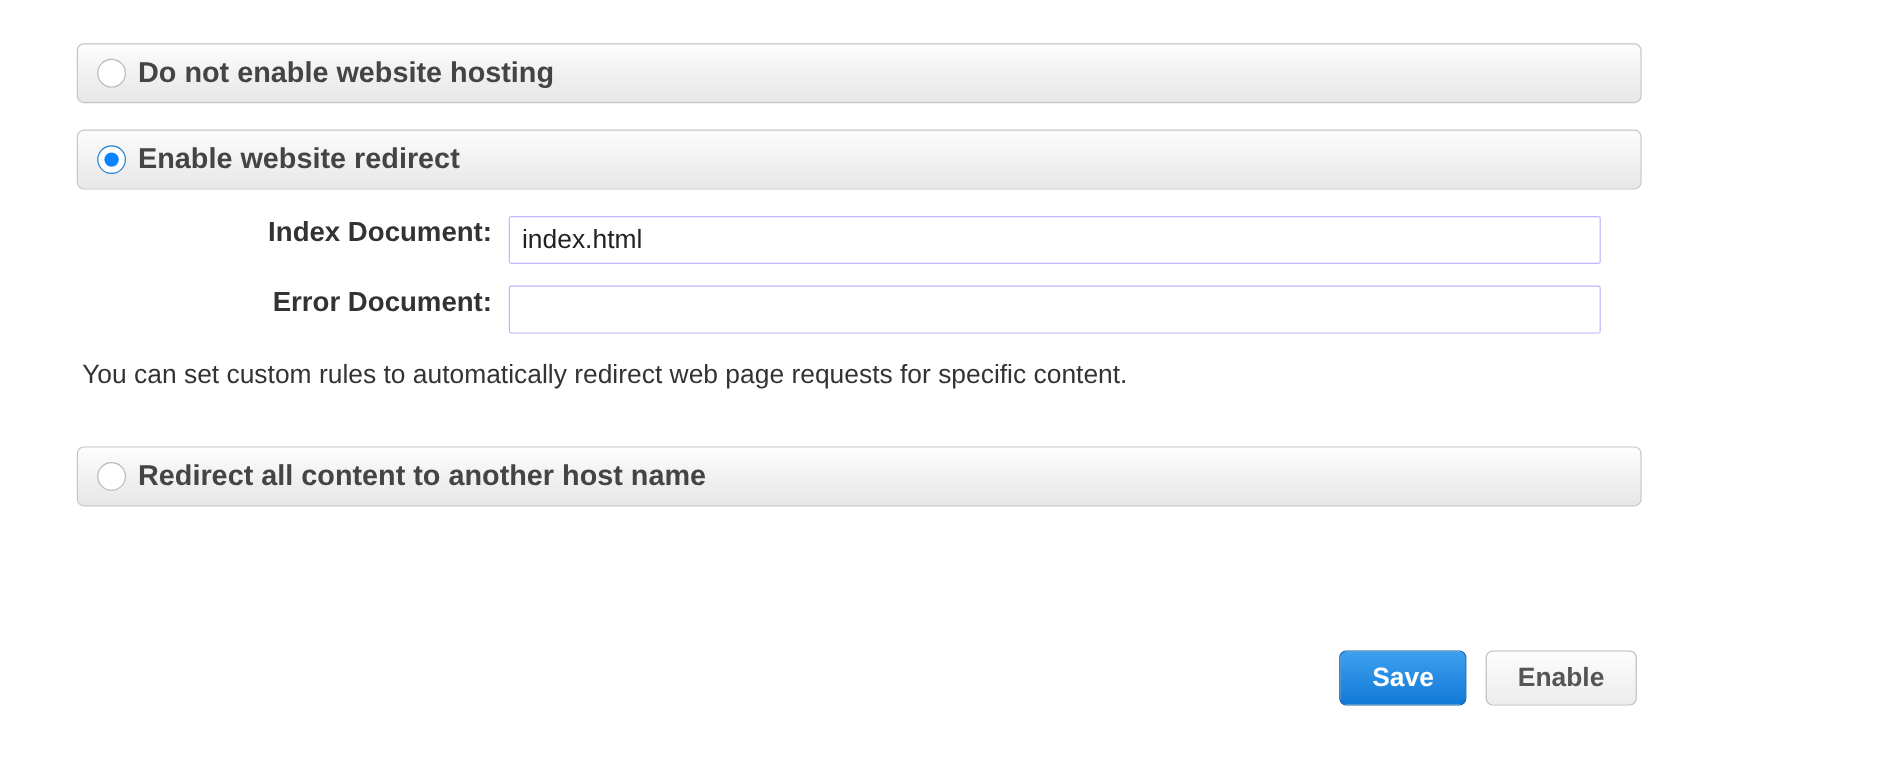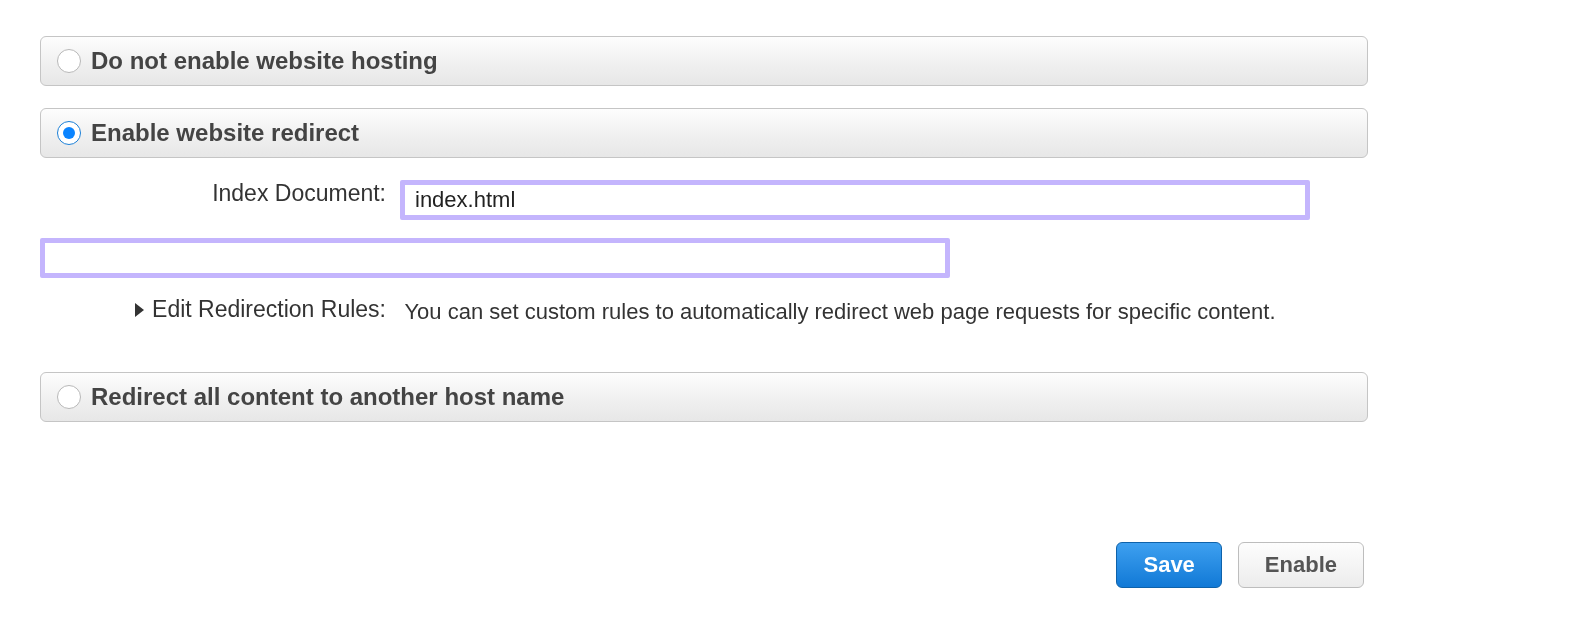--- a/index.html
+++ b/index.html
@@ -6,21 +6,21 @@
   html, body {
     margin: 0;
     padding: 0;
     font-family: "Helvetica Neue", Helvetica, Arial, sans-serif;
     font-size: 22px;
     color: #333;
     background: #fff;
   }
   .page {
     width: 1408px;
-    padding: 36px 40px 20px 40px;
+    padding: 36px 40px 20px 64px;
   }
   .option-bar {
     display: flex;
     align-items: center;
     gap: 10px;
     border: 1px solid #c5c5c5;
     border-radius: 6px;
     padding: 10px 16px;
     margin-bottom: 22px;
     background: linear-gradient(to bottom, #fdfdfd 0%, #efefef 60%, #e7e7e7 100%);
@@ -64,32 +64,32 @@
   }
   .form-label-col {
     flex: 0 0 360px;
     display: flex;
     justify-content: flex-end;
     align-items: center;
     padding-right: 14px;
     gap: 8px;
   }
   .form-label {
-    font-weight: 400;
+    font-weight: 700;
     font-size: 23px;
     color: #333;
     text-align: center;
   }
   .form-control-col {
     flex: 0 0 910px;
   }
   .text-input {
     width: 100%;
     height: 40px;
-    border: 5px solid #c4b5fd;
+    border: 1px solid #c4b5fd;
     border-radius: 2px;
     padding: 4px 10px;
     font-size: 22px;
     font-family: inherit;
     color: #222;
     background: #fff;
   }
   .helper-text {
     font-size: 22px;
     color: #333;
@@ -156,30 +156,29 @@
     <div class="form-row">
       <div class="form-label-col">
         <span class="form-label">Index Document:</span>
       </div>
       <div class="form-control-col">
         <input type="text" class="text-input" value="index.html" style="">
       </div>
     </div>
 
     <div class="form-row">
+      <div class="form-label-col">
+        <span class="form-label">Error Document:</span>
+      </div>
       <div class="form-control-col">
         <input type="text" class="text-input" value="" style="">
       </div>
     </div>
 
     <div class="form-row">
-      <div class="form-label-col">
-        <span class="disclosure-triangle"></span>
-        <span class="form-label">Edit Redirection Rules:</span>
-      </div>
       <div class="form-control-col">
         <div class="helper-text">You can set custom rules to automatically redirect web page requests for specific content.</div>
       </div>
     </div>
 
   </div>
 
   <div class="option-bar">
     <span class="radio-outer">
       

